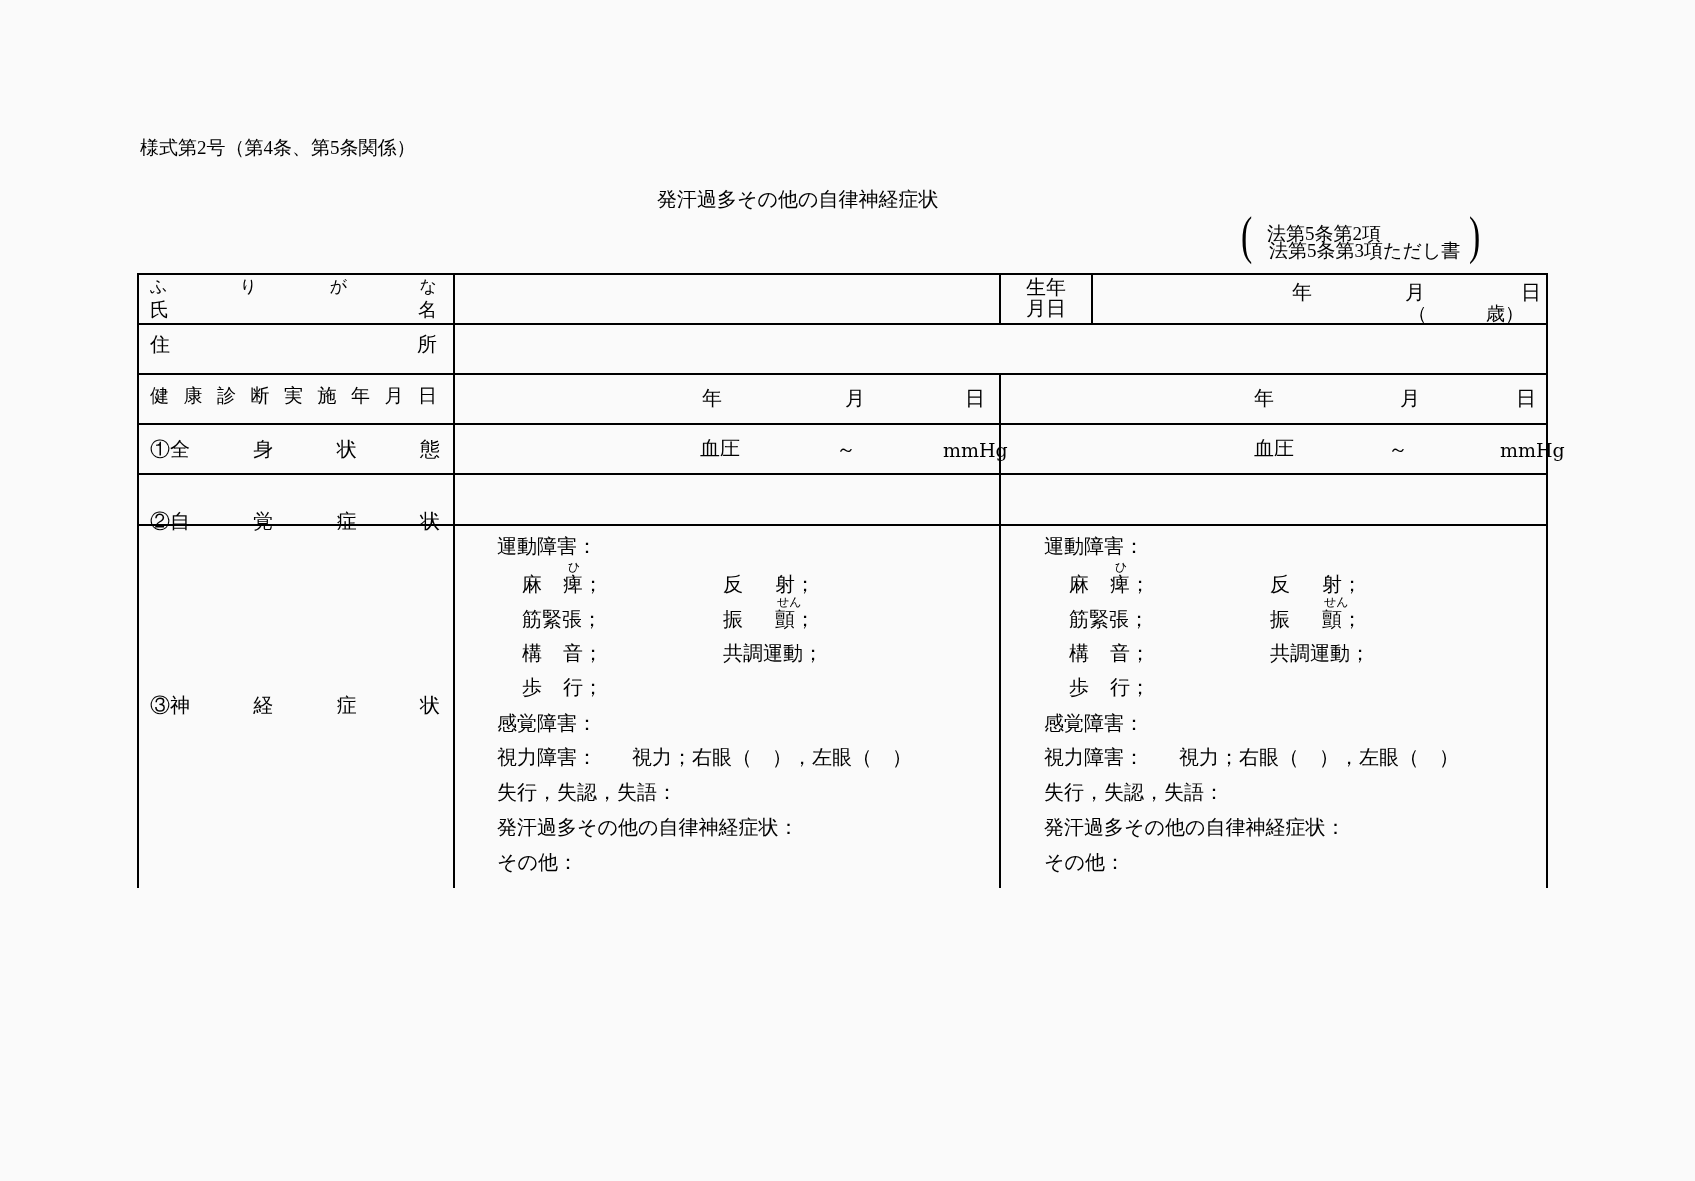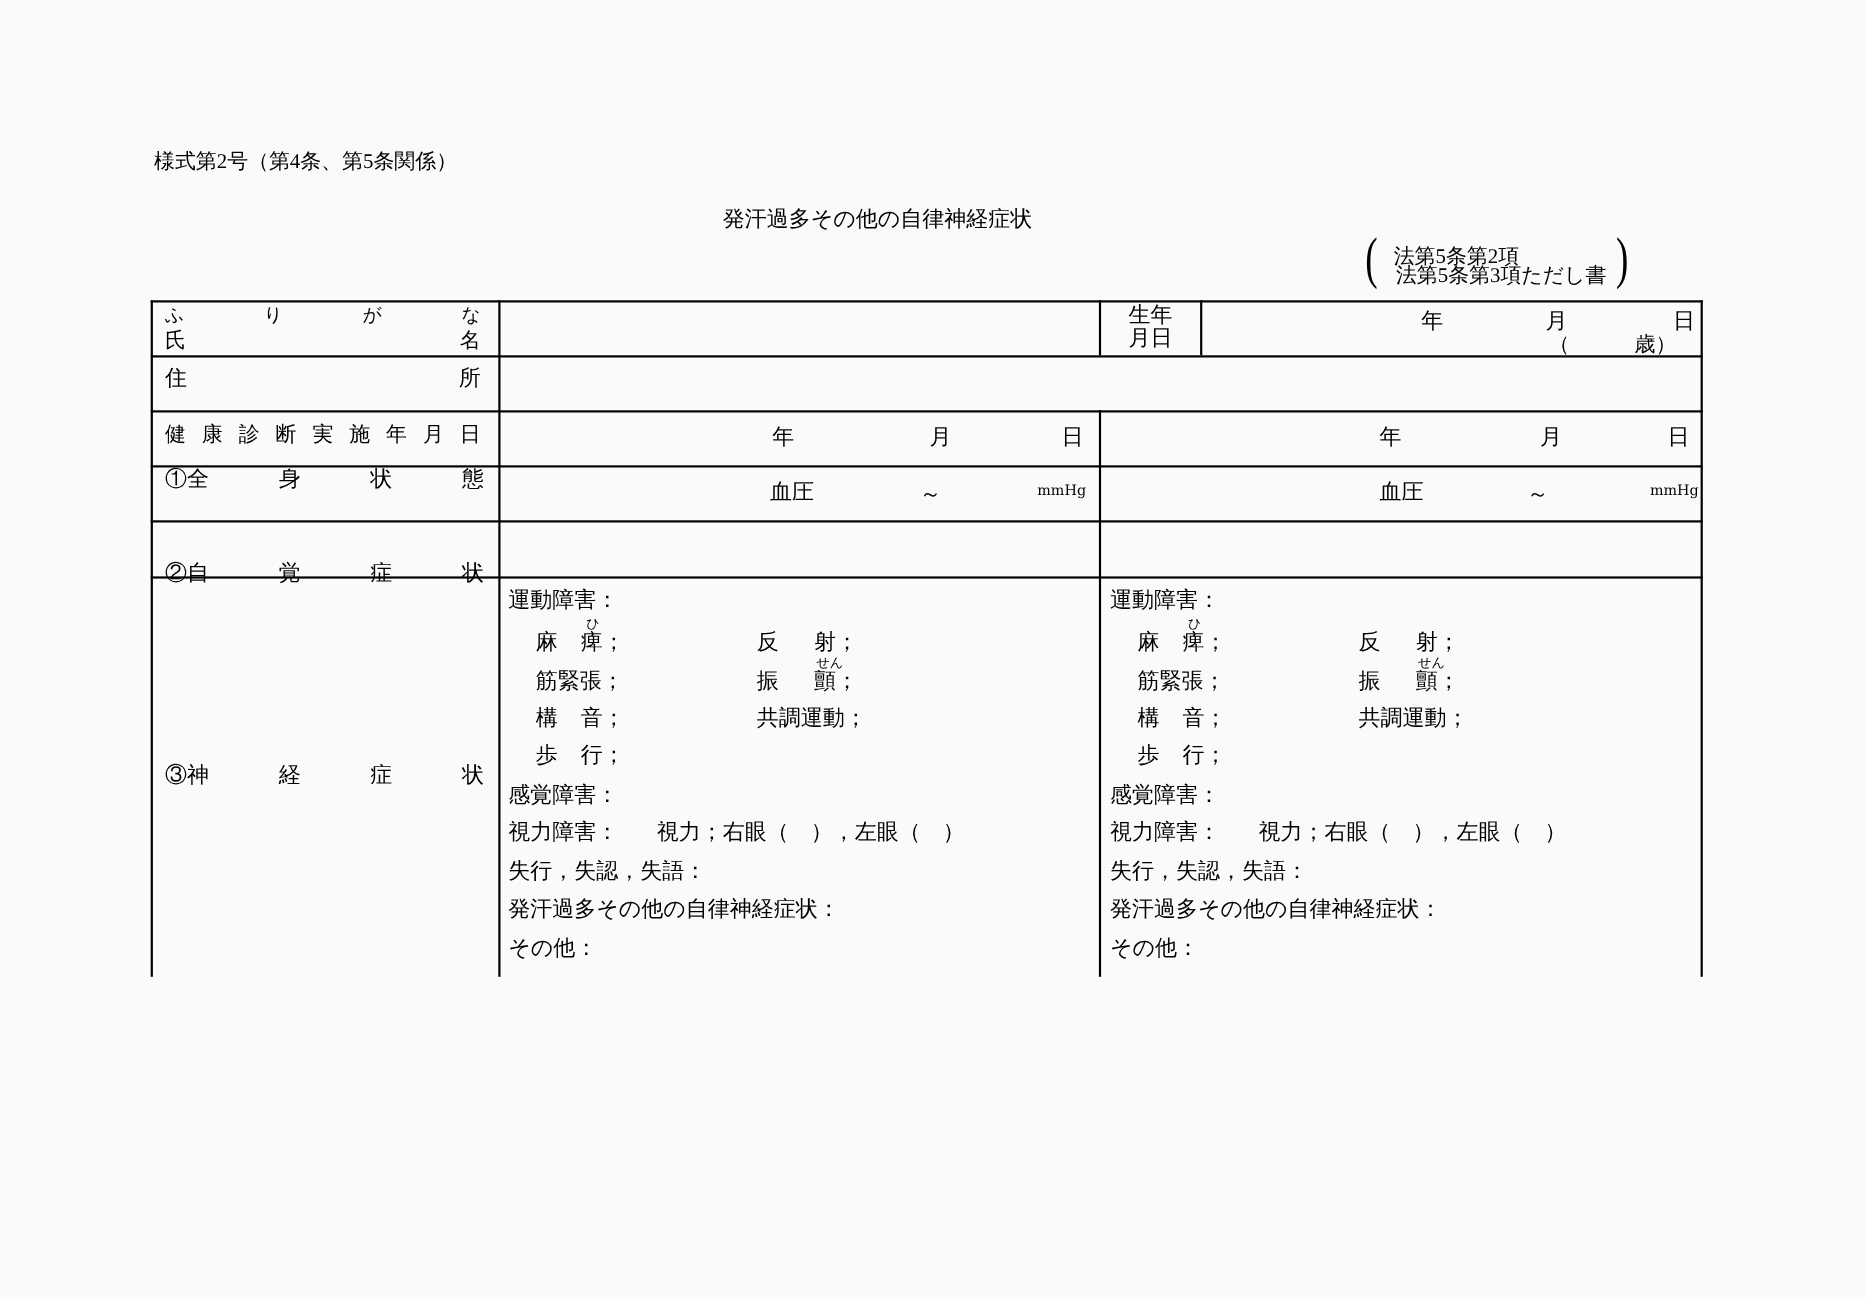--- a/index.html
+++ b/index.html
@@ -1,27 +1,27 @@
 <!DOCTYPE html>
 <html><head>
 <meta charset="utf-8">
 <style>
   html,body{margin:0;padding:0;background:#e8e8e8;}
   .page{position:relative;width:1695px;height:1181px;background:#fafafa;overflow:hidden;
         font-family:"Liberation Serif","DejaVu Serif",serif;color:#000;}
   .t{position:absolute;white-space:pre;line-height:1.1;}
   .fs17{font-size:17px;} .fs19{font-size:19px;} .fs20{font-size:20px;}
-  .mm{font-family:"DejaVu Serif",serif;font-size:13px;}
+  .mm{font-family:"DejaVu Serif",serif;font-size:19px;}
   .hl{position:absolute;height:2px;background:#000;}
   .vl{position:absolute;width:2px;background:#000;}
   .jlabel{position:absolute;display:flex;justify-content:space-between;left:150px;width:287px;line-height:1.1;}
   .jlabel span{display:block;}
   .paren{position:absolute;font-size:52px;line-height:50px;transform:scaleX(0.65);transform-origin:center top;}
   .bcell{position:absolute;left:1001px;width:90px;text-align:center;line-height:1.05;}
-  .ncol{position:absolute;top:525px;width:434px;height:363px;}
+  .ncol{position:absolute;top:525px;width:434px;height:363px;margin-left:35px;}
   .ns{position:absolute;white-space:pre;font-size:20px;line-height:1.1;}
   .ruby{position:absolute;white-space:pre;font-size:12px;line-height:1;}
 </style>
 </head>
 <body>
 
 <div class="page">
 
   <div class="t fs19" style="left:140px;top:138px">様式第2号（第4条、第5条関係）</div>
   <div class="t fs20" style="left:657px;top:188px">発汗過多その他の自律神経症状</div>
@@ -77,21 +77,21 @@
     <span>月</span>
     <span>日</span>
   </div>
   <div class="t fs20" style="left:702px;top:387px">年</div>
   <div class="t fs20" style="left:845px;top:387px">月</div>
   <div class="t fs20" style="left:965px;top:387px">日</div>
   <div class="t fs20" style="left:1254px;top:387px">年</div>
   <div class="t fs20" style="left:1400px;top:387px">月</div>
   <div class="t fs20" style="left:1516px;top:387px">日</div>
 
-  <div class="jlabel fs20" style="top:425px;width:290px">
+  <div class="jlabel fs20" style="top:438px;width:290px">
     <span>①全</span>
     <span>身</span>
     <span>状</span>
     <span>態</span>
   </div>
   <div class="t fs20" style="left:700px;top:437px">血圧</div>
   <div class="t fs20" style="left:836px;top:438px">～</div>
   <div class="t mm" style="left:943px;top:440px">mmHg</div>
   <div class="t fs20" style="left:1254px;top:437px">血圧</div>
   <div class="t fs20" style="left:1388px;top:438px">～</div>

